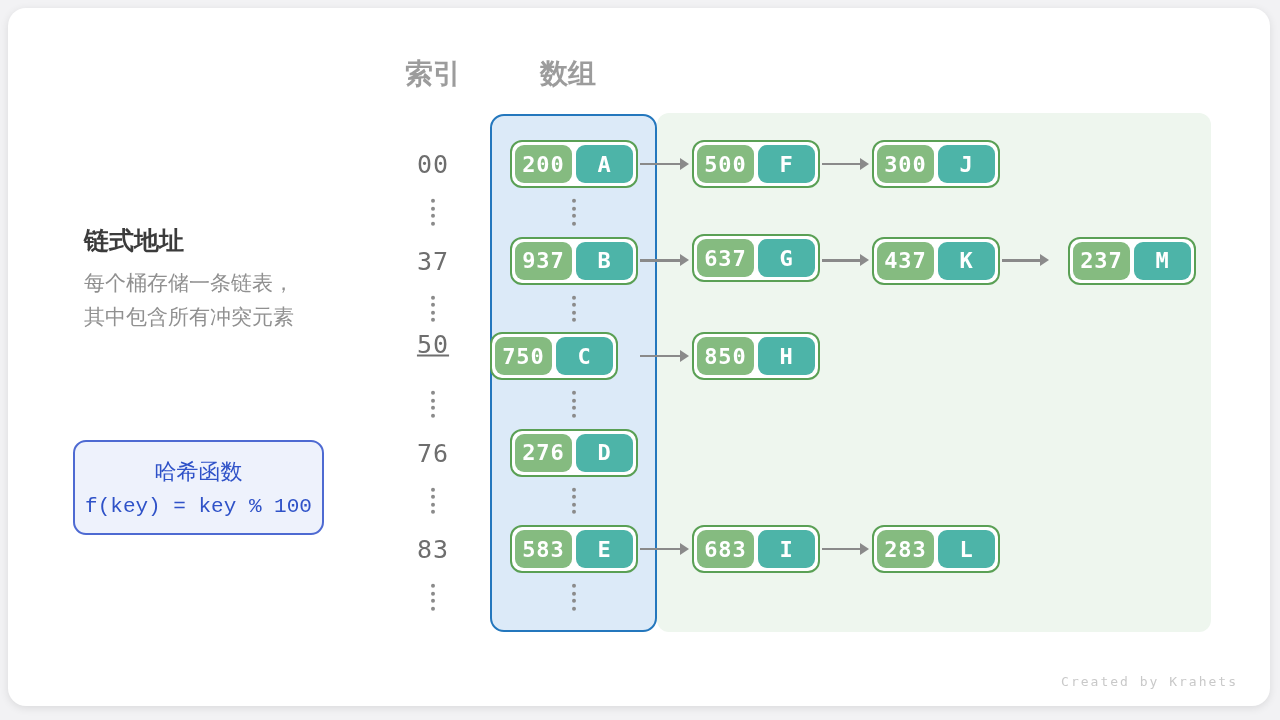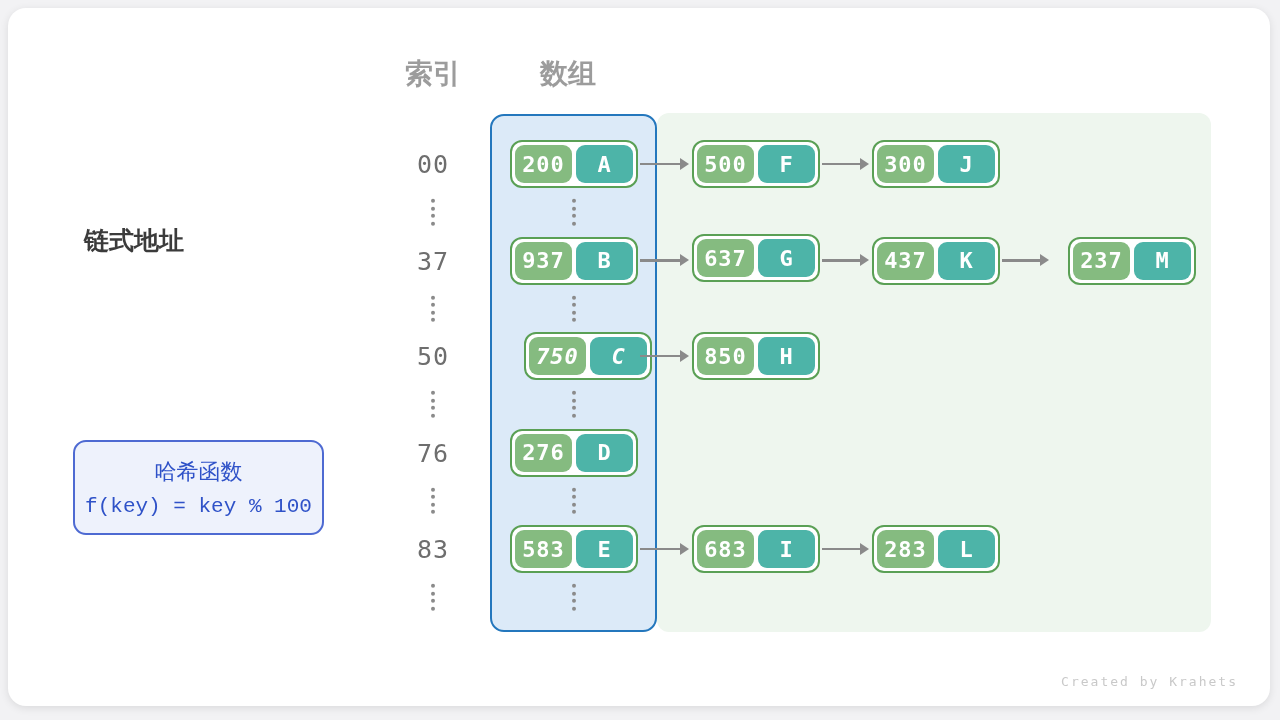--- a/index.html
+++ b/index.html
@@ -113,20 +113,24 @@
 <body>
 
 <div class="card"></div>
 
 <div class="layer">
 
   <div class="col-header" style="left:433px">索引</div>
   <div class="col-header" style="left:568px">数组</div>
 
   <div class="left-title">链式地址</div>
+  <div class="left-desc">
+    <div>每个桶存储一条链表，</div>
+    <div>其中包含所有冲突元素</div>
+  </div>
 
   <div class="hash-box">
     <div class="hash-title">哈希函数</div>
     <div class="hash-formula">f(key) = key % 100</div>
   </div>
 
   <div class="green-panel"></div>
   <div class="array-box"></div>
 
   <div id="rows">
@@ -182,34 +186,34 @@
       <div class="arrow" style="left: 822px; top: 259.25px; width: 39px;"></div>
       <div class="hash-node" style="left: 872px; top: 236.5px;">
         <div class="node-cell cell-key">437</div>
         <div class="node-cell cell-value">K</div>
       </div>
       <div class="arrow" style="left: 1002px; top: 259.25px; width: 39px;"></div>
       <div class="hash-node" style="left: 1052px; top: 236.5px; margin-left: 16px;">
         <div class="node-cell cell-key">237</div>
         <div class="node-cell cell-value">M</div>
       </div>
-      <div class="bucket-index" style="left: 433px; top: 356px;">50</div>
+      <div class="bucket-index" style="left: 433px; top: 344px; text-decoration: underline;">50</div>
       <div class="dots" style="left: 433px; top: 404px;">
         <i></i>
         <i></i>
         <i></i>
         <i></i>
       </div>
       <div class="dots" style="left: 573.5px; top: 404px;">
         <i></i>
         <i></i>
         <i></i>
         <i></i>
       </div>
-      <div class="hash-node" style="left: 524px; top: 332px; font-style: italic;">
+      <div class="hash-node" style="left: 490px; top: 332px;">
         <div class="node-cell cell-key">750</div>
         <div class="node-cell cell-value">C</div>
       </div>
       <div class="arrow" style="left: 640px; top: 354.75px; width: 41px;"></div>
       <div class="hash-node" style="left: 692px; top: 332px;">
         <div class="node-cell cell-key">850</div>
         <div class="node-cell cell-value">H</div>
       </div>
       <div class="bucket-index" style="left: 433px; top: 452.5px;">76</div>
       <div class="dots" style="left: 433px; top: 500.5px;">

